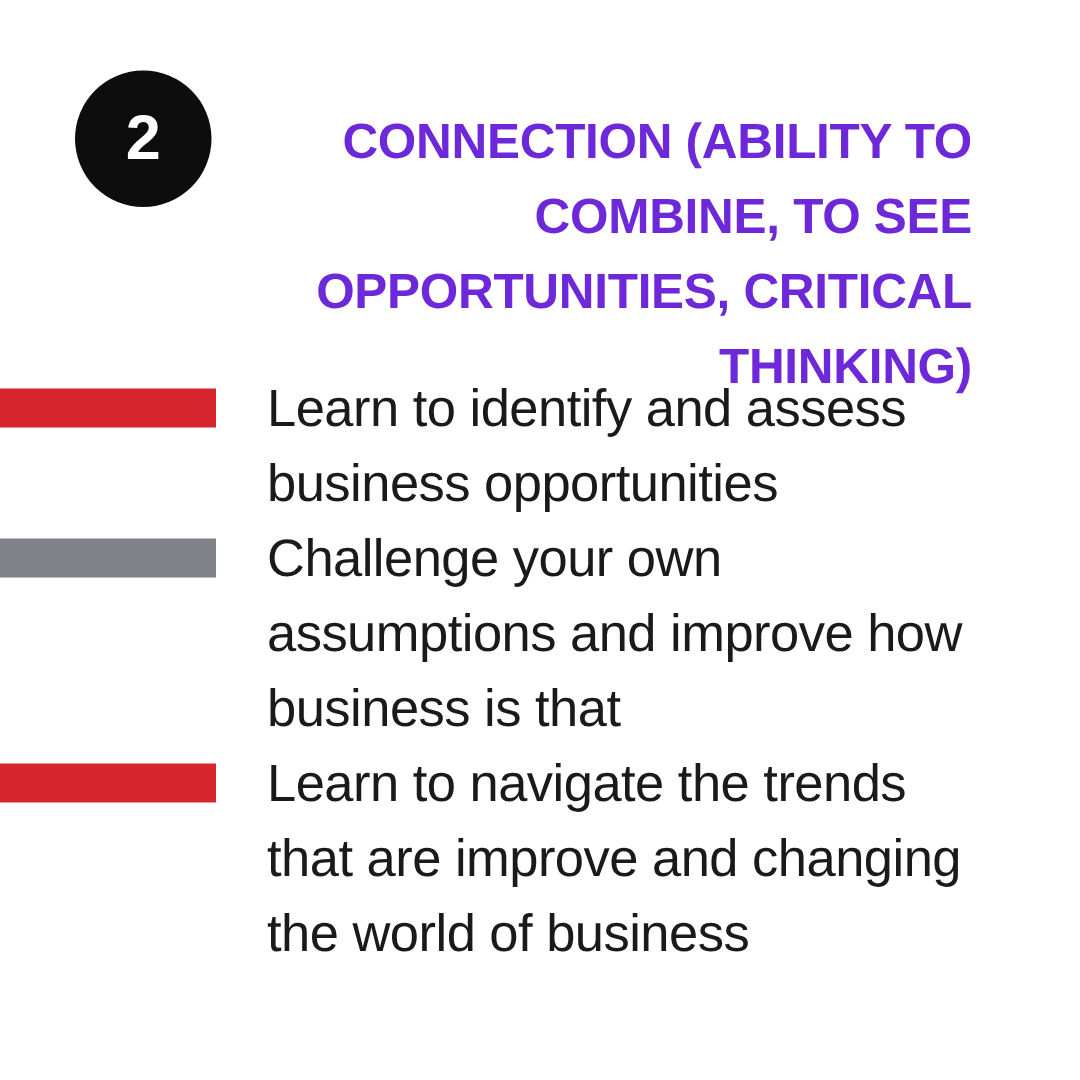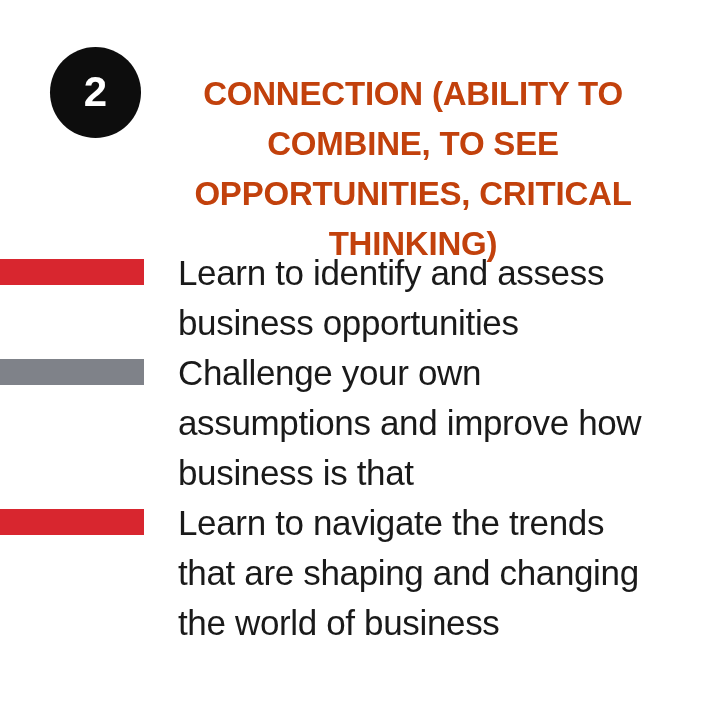--- a/index.html
+++ b/index.html
@@ -43,27 +43,27 @@
     letter-spacing: 0px;
     transform: translateY(-1px);
   }
 
   
   .heading {
     position: absolute;
     left: 178px;
     top: 47px;
     width: 470px;
-    color: #c2410c;
+    color: #6d28d9;
     font-family: "Liberation Sans", sans-serif;
     font-weight: 700;
     font-size: 33px;
     line-height: 50px;
     letter-spacing: -0.2px;
-    text-align: center;
+    text-align: right;
   }
 
   
   .bullets {
     position: absolute;
     left: 0;
     top: 248px;
     width: 720px;
   }
   .bullet-row {
@@ -111,18 +111,18 @@
       <p class="bullet-text">Learn to identify and assess business opportunities</p>
     </div>
 
     <div class="bullet-row">
       <span class="bullet-marker grey"></span>
       <p class="bullet-text">Challenge your own assumptions and improve how business is that</p>
     </div>
 
     <div class="bullet-row">
       <span class="bullet-marker red"></span>
-      <p class="bullet-text">Learn to navigate the trends that are shaping and changing the world of business</p>
+      <p class="bullet-text">Learn to navigate the trends that are improve and changing the world of business</p>
     </div>
 
   </div>
 
 </div>
 
 </body></html>

